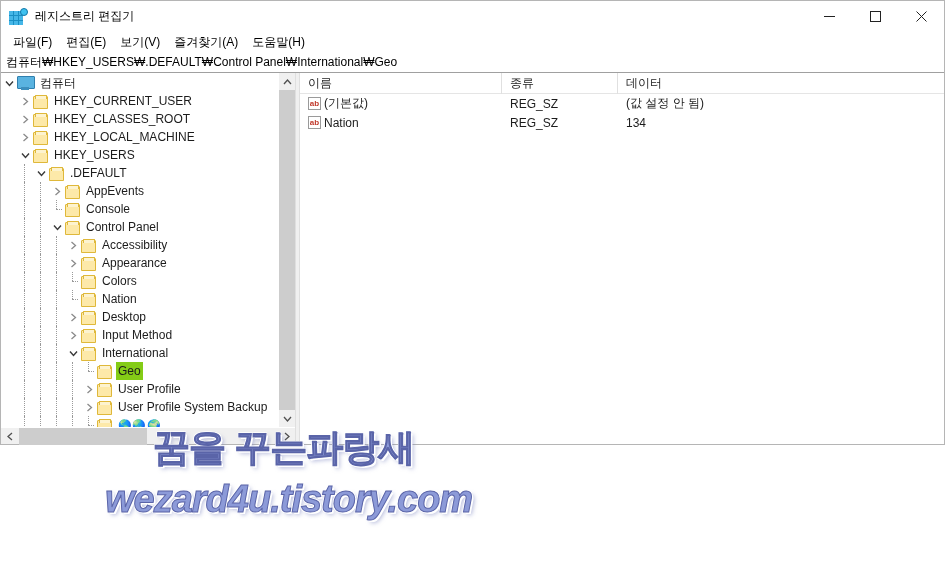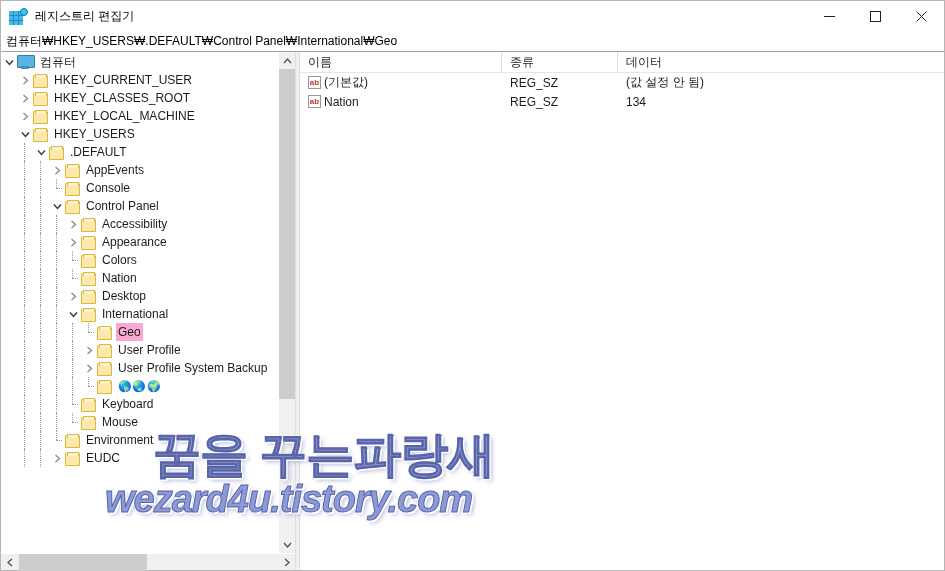--- a/index.html
+++ b/index.html
@@ -4,21 +4,21 @@
 <style>
   * { box-sizing: border-box; margin: 0; padding: 0; }
   html, body {
     width: 945px; height: 571px;
     font-family: "Liberation Sans", "DejaVu Sans", sans-serif;
     overflow: hidden;
     background: #ffffff;
   }
   .window {
     position: relative;
-    width: 945px; height: 571px;
+    width: 945px; height: 445px;
     background: #ffffff;
     border: 1px solid #b5b5b5;
     display: flex; flex-direction: column;
   }
 
   
   .titlebar {
     height: 31px; min-height: 31px;
     background: #ffffff;
     display: flex; align-items: center;
@@ -187,21 +187,21 @@
     border-radius: 1px;
   }
   .pcicon::after {
     content: "";
     position: absolute; left: 4px; top: 11px;
     width: 8px; height: 3px;
     background: #3d8fbd;
   }
   .node-label { padding: 0 2px; line-height: 18px; }
   .node.selected .node-label {
-    background: #f9a8d4;
+    background: #84cc16;
     text-align: right;
   }
   .node.selected .folder::before { }
   .globes { font-size: 11px; letter-spacing: 1px; }
 
   
   .vscroll {
     position: absolute;
     right: 0px; top: 0px; bottom: 0px;
     width: 17px;
@@ -314,21 +314,21 @@
     text-shadow:
       2px 2px 0 #ffffff,
       -1px -1px 0 #ffffff,
       1px -1px 0 #ffffff,
       -1px 1px 0 #ffffff,
       3px 3px 4px rgba(120,130,190,.55);
     white-space: nowrap;
   }
   .wm1 {
     left: 152px; top: 422px;
-    font-size: 48px;
+    font-size: 37px;
     letter-spacing: -1px;
   }
   .wm2 {
     left: 104px; top: 477px;
     font-size: 38px;
     font-style: italic;
     letter-spacing: -1px;
   }
 </style>
 </head>
@@ -365,20 +365,27 @@
       </div>
       <div class="win-btn close">
         <svg width="11" height="11" viewBox="0 0 11 11">
             <line x1="0.5" y1="0.5" x2="10.5" y2="10.5" stroke="#222" stroke-width="1"></line>
             <line x1="10.5" y1="0.5" x2="0.5" y2="10.5" stroke="#222" stroke-width="1"></line>
           </svg>
       </div>
     </div>
   </div>
 
+  <div class="menubar">
+    <div class="menu-item">파일(F)</div>
+    <div class="menu-item">편집(E)</div>
+    <div class="menu-item">보기(V)</div>
+    <div class="menu-item">즐겨찾기(A)</div>
+    <div class="menu-item">도움말(H)</div>
+  </div>
 
   <div class="addressbar">
     <div class="address-text">컴퓨터₩HKEY_USERS₩.DEFAULT₩Control Panel₩International₩Geo</div>
   </div>
 
   <div class="panes">
 
     <div class="treepane">
       <div class="tree-scrollarea">
         <div class="tree" id="tree-root">
@@ -567,20 +574,39 @@
               <span style="width: 16px; flex: 0 0 16px; height: 18px; position: relative;">
                 <span class="guideline" style="left: 7px;"></span>
               </span>
               <span class="twisty">
                 <svg width="7" height="9" viewBox="0 0 7 9">
                   <polyline points="1.5,1 5.5,4.5 1.5,8" fill="none" stroke="#8a8a8a" stroke-width="1.3"></polyline>
                 </svg>
               </span>
               <span class="folder"></span>
               <span class="node-label">Desktop</span>
+            </div>
+            <div class="node">
+              <span style="width: 16px; flex: 0 0 16px; height: 18px; position: relative;"></span>
+              <span style="width: 16px; flex: 0 0 16px; height: 18px; position: relative;">
+                <span class="guideline" style="left: 7px;"></span>
+              </span>
+              <span style="width: 16px; flex: 0 0 16px; height: 18px; position: relative;">
+                <span class="guideline" style="left: 7px;"></span>
+              </span>
+              <span style="width: 16px; flex: 0 0 16px; height: 18px; position: relative;">
+                <span class="guideline" style="left: 7px;"></span>
+              </span>
+              <span class="twisty">
+                <svg width="7" height="9" viewBox="0 0 7 9">
+                  <polyline points="1.5,1 5.5,4.5 1.5,8" fill="none" stroke="#8a8a8a" stroke-width="1.3"></polyline>
+                </svg>
+              </span>
+              <span class="folder"></span>
+              <span class="node-label">Input Method</span>
             </div>
             <div class="node">
               <span style="width: 16px; flex: 0 0 16px; height: 18px; position: relative;"></span>
               <span style="width: 16px; flex: 0 0 16px; height: 18px; position: relative;">
                 <span class="guideline" style="left: 7px;"></span>
               </span>
               <span style="width: 16px; flex: 0 0 16px; height: 18px; position: relative;">
                 <span class="guideline" style="left: 7px;"></span>
               </span>
               <span style="width: 16px; flex: 0 0 16px; height: 18px; position: relative;">

